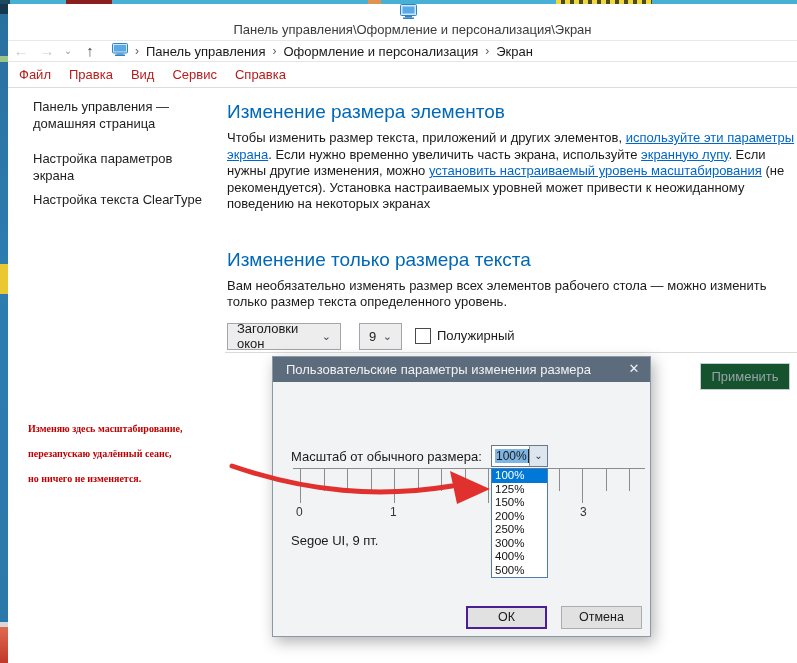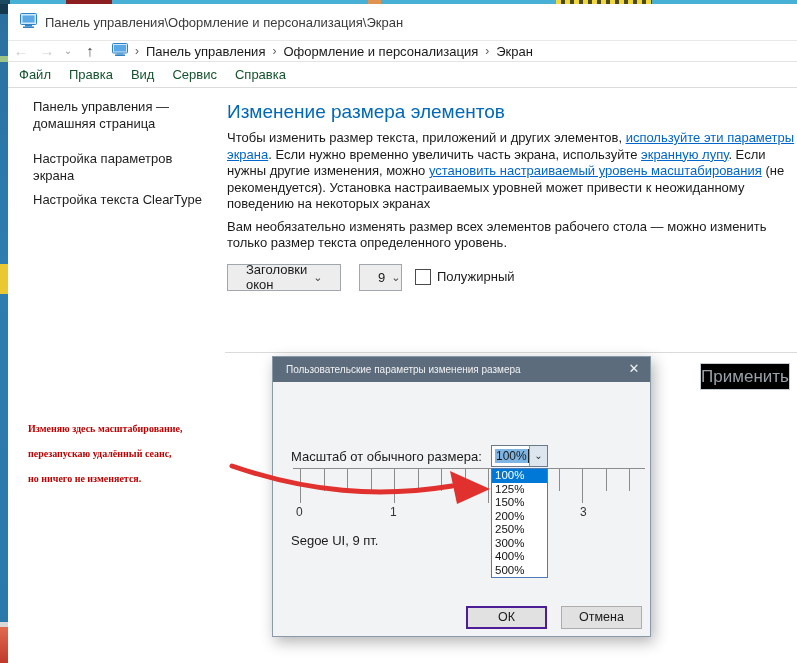--- a/index.html
+++ b/index.html
@@ -21,66 +21,66 @@
     background:linear-gradient(#2a6f9e,#2d7db1 40%,#2b77a9); z-index:40; }
   .desktop-strip .frag { position:absolute; left:0; width:8px; }
   .frag-dark   { top:0;   height:10px; background:#14384e; }
   .frag-green  { top:52px; height:6px; background:#9cc486; }
   .frag-yellow { top:260px; height:30px; background:#e9c832; }
   .frag-grey   { top:618px; height:5px; background:#d8d8d8; }
   .frag-red    { top:623px; height:36px; background:linear-gradient(#e06a50,#c0392b); }
 
   
   .titlebar { position:absolute; left:8px; top:4px; width:789px; height:36px; background:#fff;
-    display:flex; align-items:center; padding-left:12px; }
+    display:flex; align-items:center; padding-left:12px;flex-direction:column; }
   .titlebar .win-title { margin-left:8px; color:#3b3b3b; font-size:13px; }
   .navbar { position:absolute; left:8px; top:40px; width:789px; height:22px; background:#fff;
     border-top:1px solid #e8e8e8; border-bottom:1px solid #e4e4e4;
     display:flex; align-items:center; }
   .nav-btn { font-size:15px; line-height:20px; text-align:center; width:26px; }
   .nav-disabled { color:#c9cdd1; }
   .nav-chev { color:#9aa0a6; font-size:10px; width:16px; }
   .nav-up { color:#4a4d50; width:28px; }
   .addressbar { display:flex; align-items:center; margin-left:8px; gap:7px; }
   .crumb { color:#1a1a1a; }
   .crumb-sep { color:#5a5f66; font-size:12px; }
   .menubar { position:absolute; left:8px; top:62px; width:789px; height:26px; background:#fff;
     border-bottom:1px solid #dcdcdc; display:flex; align-items:center; padding-left:2px; }
-  .menu-item { padding:3px 9px; color:#14532d; }
+  .menu-item { padding:3px 9px; color:#b91c1c; }
 
   
   .sidebar { position:absolute; left:33px; top:98px; width:180px; line-height:17px; color:#1e1e1e; }
   .side-item { margin-bottom:18px; cursor:pointer; }
   .side-item:nth-child(2) { margin-bottom:7px; }
   .side-item:last-child { margin-bottom:7px; }
   .main { position:absolute; left:227px; top:100px; width:570px; }
   .h-blue { color:#0068b8; font-size:19px; font-weight:400; line-height:24px; }
   .para { margin-top:6px; line-height:16.5px; color:#1a1a1a; }
   .lnk { color:#0066cc; text-decoration:underline; cursor:pointer; }
   .h2-sp { margin-top:35px; }
   .controls-row { margin-top:12px; display:flex; align-items:center; }
   .combo { height:27px; background:#ededee; border:1px solid #a0a6ab; display:flex;
-    align-items:center; justify-content:space-between; padding:0 18px; cursor:pointer; }
+    align-items:center; justify-content:space-between; padding:0 9px; cursor:pointer; }
   .combo .chev { color:#45494d; font-size:11px; margin-left:6px; }
   .combo-el { width:114px; }
   .combo-sz { width:43px; margin-left:18px; }
   .chkwrap { display:flex; align-items:flex-start; margin-left:13px; }
   .chkbox { width:16px; height:16px; border:1px solid #4a4a4a; background:#fff; cursor:pointer; }
   .chklabel { margin-left:6px; }
   .hsep { position:absolute; left:225px; top:352px; width:572px; height:1px; background:#dadada; }
   .btn-apply { position:absolute; left:700px; top:363px; width:90px; height:27px;
-    background:#000000; border:1px solid #c6cdd4; color:#9aa1a9; font-size:17px;
+    background:#14532d; border:1px solid #c6cdd4; color:#9aa1a9; font-size:13px;
     text-align:center; line-height:25px; }
 
   
   .dialog { position:absolute; left:272px; top:356px; width:379px; height:281px;
     background:#f2f3f4; border:1px solid #8a99a8; box-shadow:3px 5px 14px rgba(0,0,0,.3); z-index:10; }
   .dlg-titlebar { position:absolute; left:0; top:0; width:100%; height:25px; background:#5c6c7d;
     display:flex; align-items:center; }
-  .dlg-title { color:#f2f2f2; font-size:10px; padding-left:13px; flex:1;
+  .dlg-title { color:#f2f2f2; font-size:13px; padding-left:13px; flex:1;
     white-space:nowrap; overflow:hidden; }
   .dlg-close { width:32px; height:25px; color:#eef1f3; text-align:center; line-height:24px;
     font-size:13px; cursor:pointer; }
   .dlg-body-text { position:absolute; left:18px; top:37px; width:345px; line-height:16px; }
   .dlg-scale-label { position:absolute; left:18px; top:92px; }
   .dlg-combo { position:absolute; left:218px; top:88px; width:57px; height:22px;
     background:#fff; border:1px solid #6b7a88; display:flex; cursor:pointer; }
   .dlg-combo-value { flex:1; display:flex; align-items:center; padding-left:3px; }
   .dlg-combo-value .sel { background:#7fb5e3; padding:0 1px; font-size:12px; }
   .caret { width:1px; height:14px; background:#222; }
@@ -176,20 +176,21 @@
   <div class="side-item">Панель управления — домашняя страница</div>
   <div class="side-item">Настройка параметров экрана</div>
   <div class="side-item">Настройка текста ClearType</div>
 </div>
 
 <div class="main">
   <div class="h-blue">Изменение размера элементов</div>
   <div class="para">
     <span>Чтобы изменить размер текста, приложений и других элементов, </span><span class="lnk">используйте эти параметры экрана</span><span>. Если нужно временно увеличить часть экрана, используйте </span><span class="lnk">экранную лупу</span><span>. Если нужны другие изменения, можно </span><span class="lnk">установить настраиваемый уровень масштабирования</span><span> (не рекомендуется). Установка настраиваемых уровней может привести к неожиданному поведению на некоторых экранах</span>
   </div>
+  <div class="h-blue h2-sp">Изменение только размера текста</div>
   <div class="para">Вам необязательно изменять размер всех элементов рабочего стола — можно изменить только размер текста определенного уровень.</div>
   <div class="controls-row">
     <div class="combo combo-el">
       <span>Заголовки окон</span>
       <span class="chev">⌄</span>
     </div>
     <div class="combo combo-sz">
       <span>9</span>
       <span class="chev">⌄</span>
     </div>

